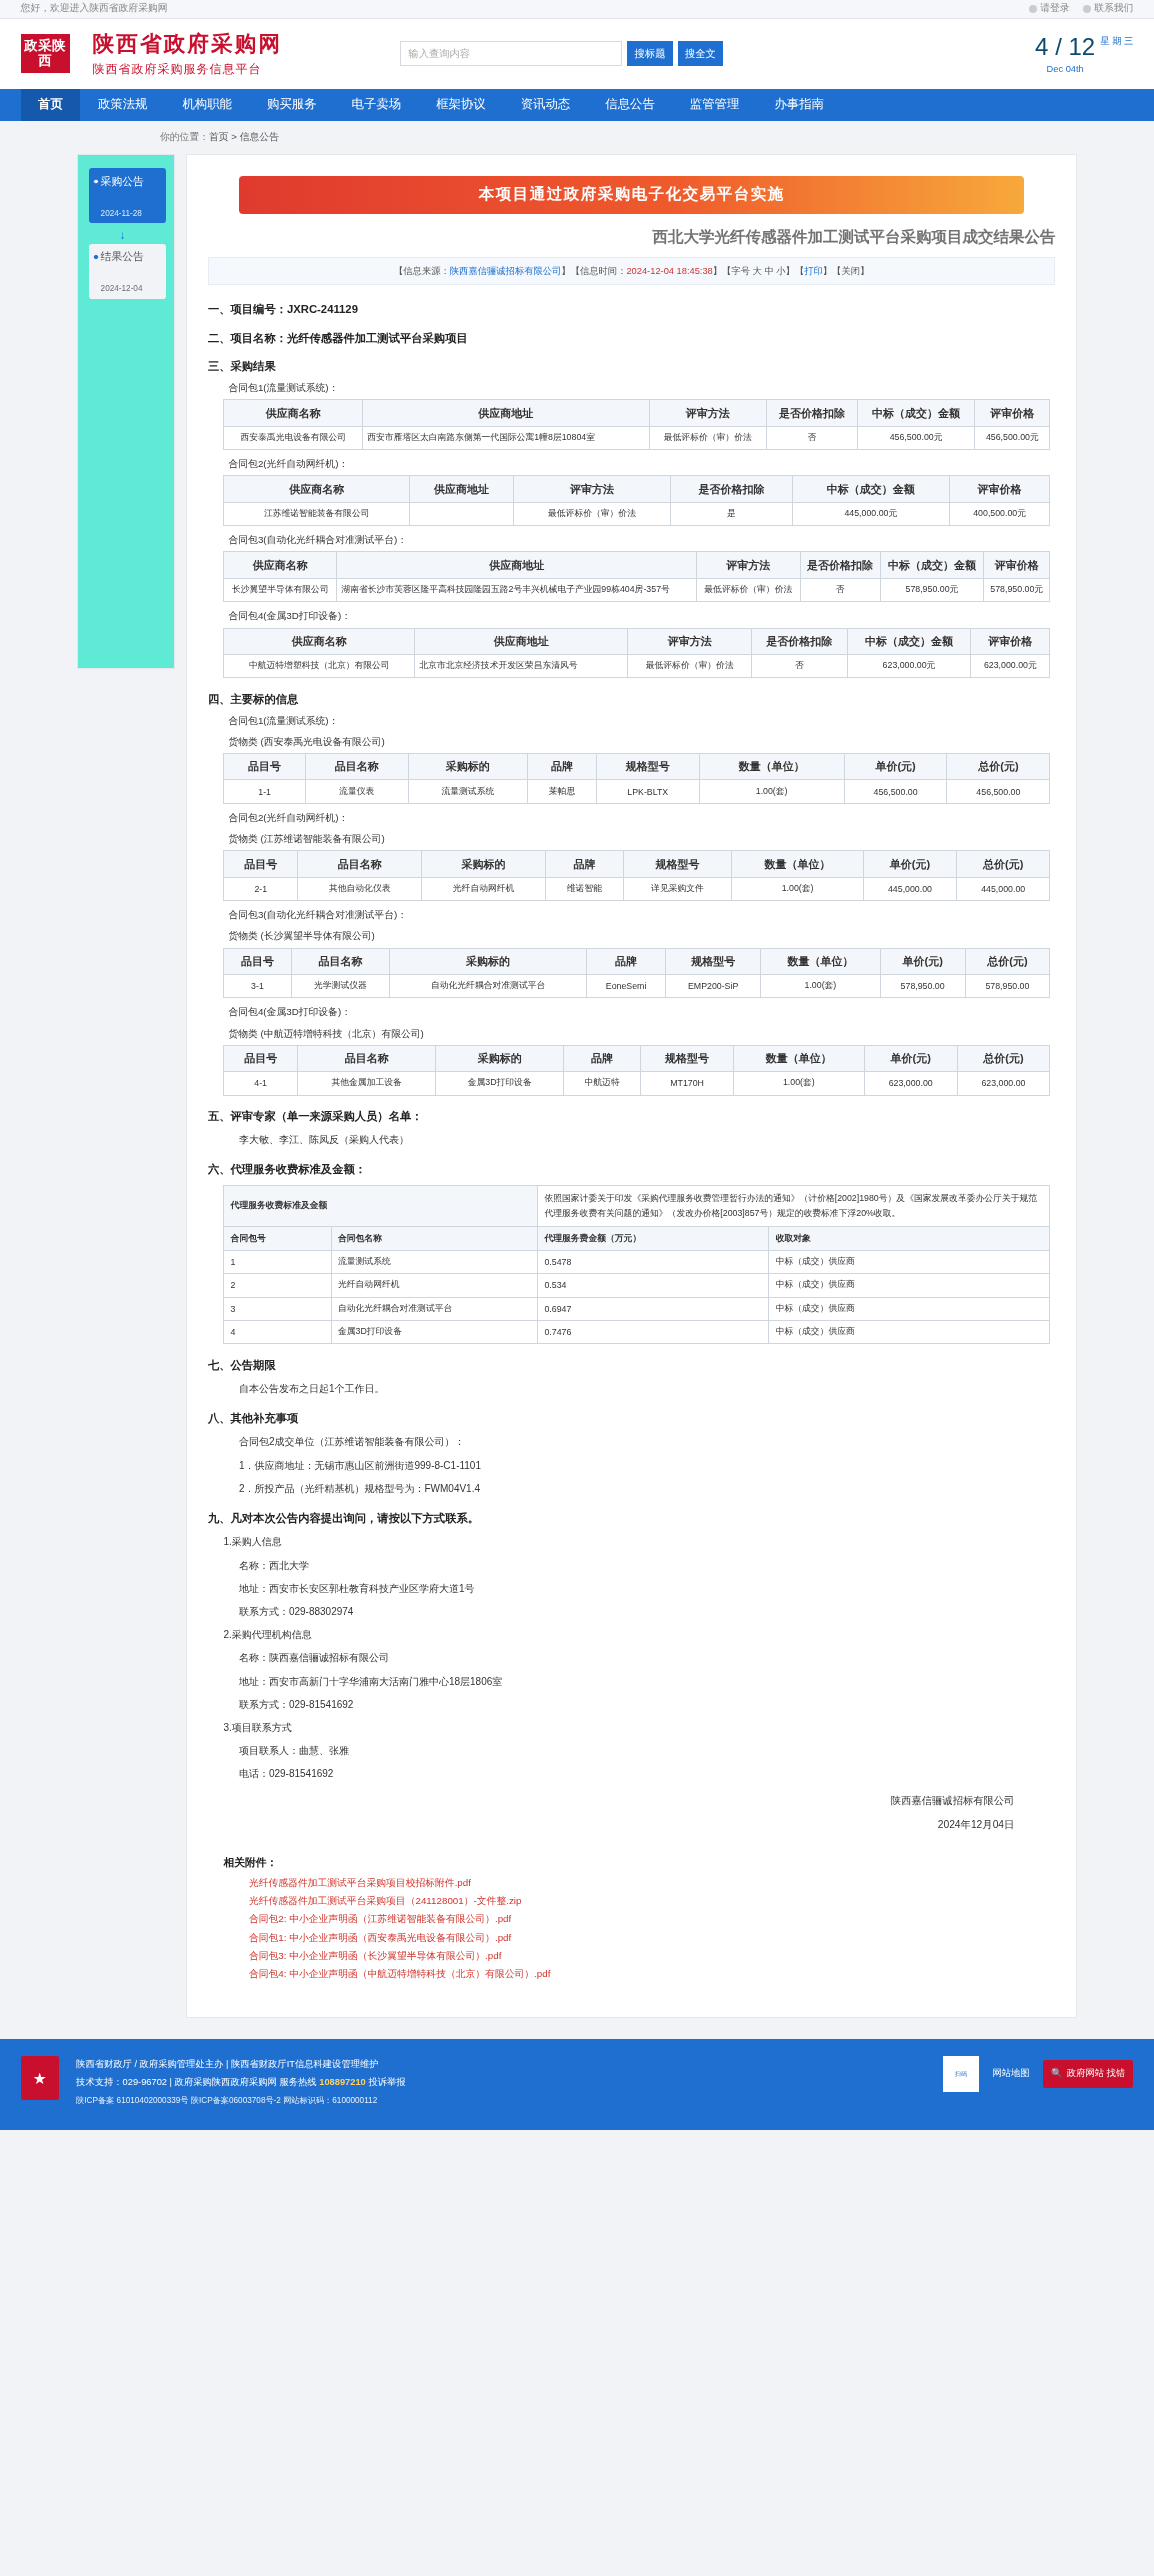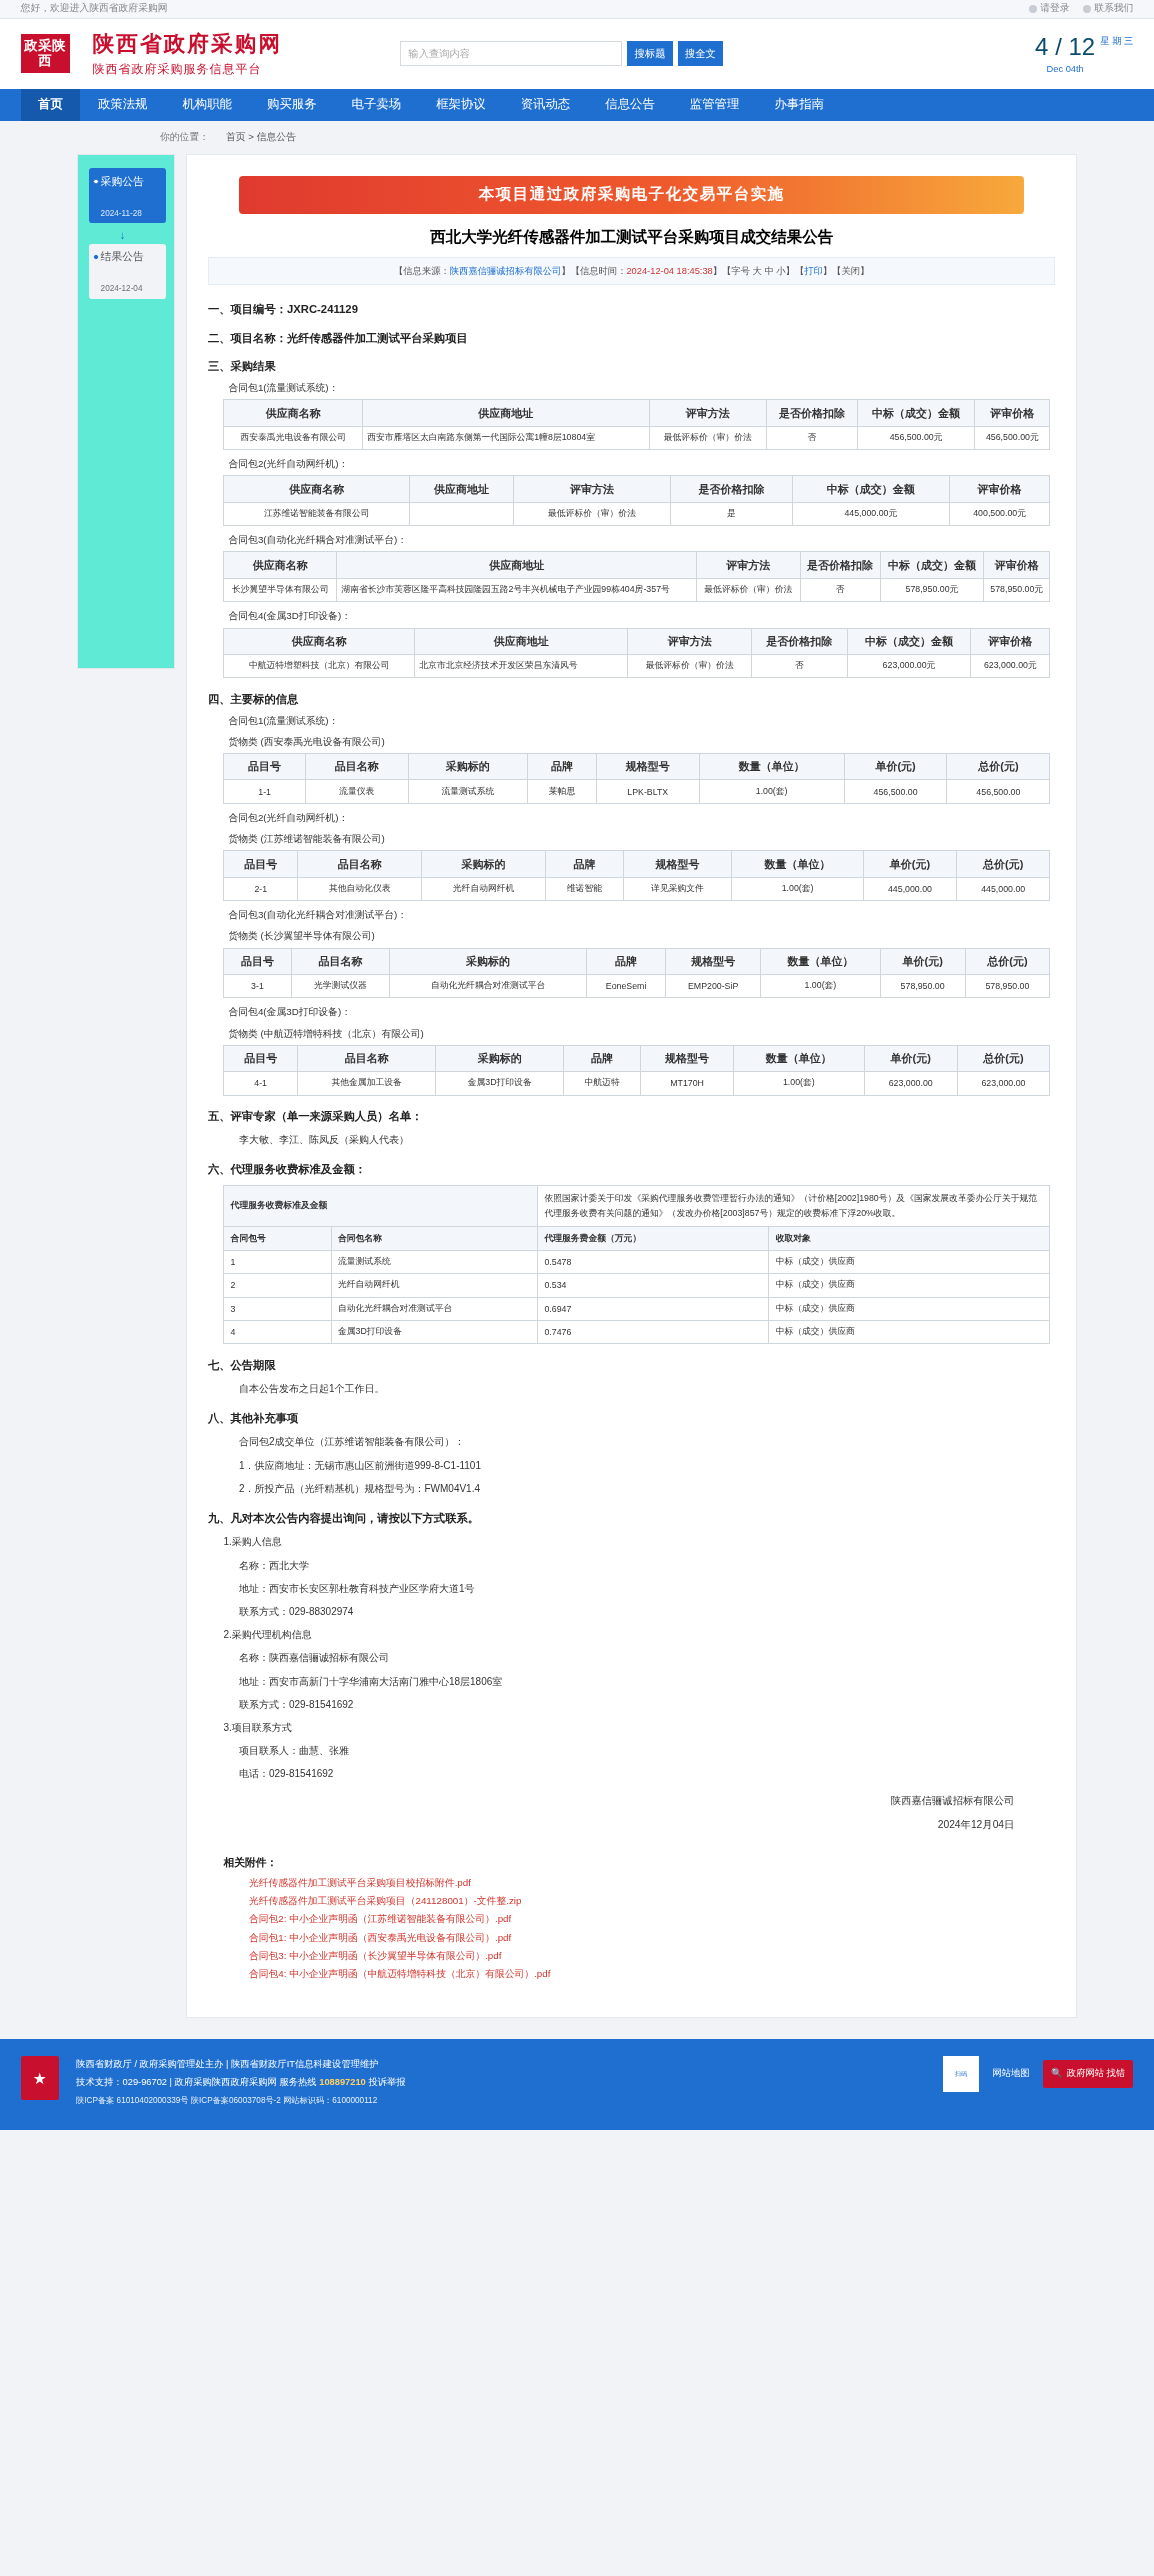--- a/index.html
+++ b/index.html
@@ -62,21 +62,21 @@
     padding: 0 20.6px;
   }
   .navbar .nav-item {
     color:#fff; font-size: 12.4px; padding: 0 17.5px; height:32px;
     display:flex; align-items:center;
   }
   .navbar .nav-item.active { background: #1559ad; font-weight:bold; }
 
   .crumb {
     max-width: 1154px; padding: 10.3px 160px; font-size: 9.8px; color:#777;
-    display:flex; gap: 17px;
+    display:flex; gap: 0;
   }
   .crumb b { color:#555; font-weight: normal;}
 
   .layout { display:flex; padding: 0 77px 20.6px 77px; gap: 11.3px; align-items:flex-start;}
 
   .side {
     width: 98px; background:#5eead4; border:0.5px solid #e4e7ec; padding: 13.4px 0 20.6px 0;
     min-height: 515px;
   }
   .side-node { position: relative; padding: 0 0 0 11.3px; margin-bottom: 6.2px;}
@@ -100,21 +100,21 @@
     height: 38px; margin: 5.2px 31px 13.4px 31px; border-radius: 4.1px;
     background: linear-gradient(90deg,#e03a2f 0%, #ef5a2c 55%, #f7a93b 100%);
     color:#fff; font-size: 15.5px; font-weight:bold; letter-spacing: 1.5px;
     display:flex; align-items:center; justify-content:center;
     position: relative;
   }
   .banner:before, .banner:after {
     content:""; position:absolute; top:0; width: 20.6px; height:100%;
   }
   .doc-title {
-    text-align:center; font-size: 15.5px; font-weight:bold; color:#000000; margin: 13.4px 0 9.3px 0;
+    text-align:right; font-size: 15.5px; font-weight:bold; color:#737373; margin: 13.4px 0 9.3px 0;
   }
   .meta-bar {
     background:#f5f8fc; border:0.5px solid #e6ecf4; text-align:center; padding: 6.2px;
     font-size: 9.3px; color:#555; margin-bottom: 17.5px;
   }
   .meta-bar .red { color:#d0342c; }
   .meta-bar a { color:#1f6fd0; text-decoration:none;}
 
   .sec-title { font-size: 11.3px; font-weight: bold; color:#222; margin: 13.4px 0 7.2px 0;}
   .para { font-size: 10px; color:#333; margin: 5.2px 0 5.2px 15.5px; line-height: 1.8;}

